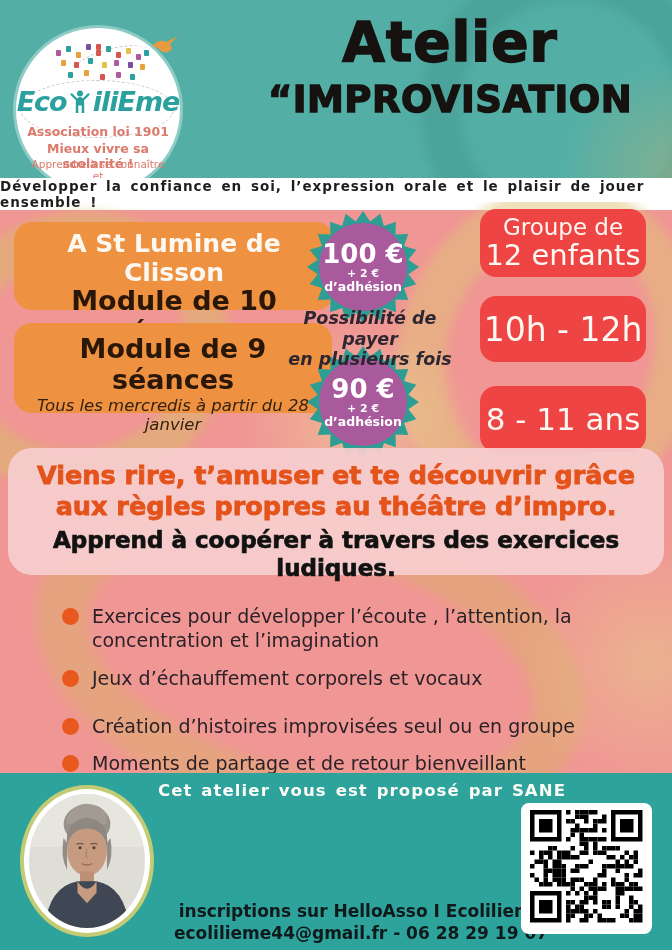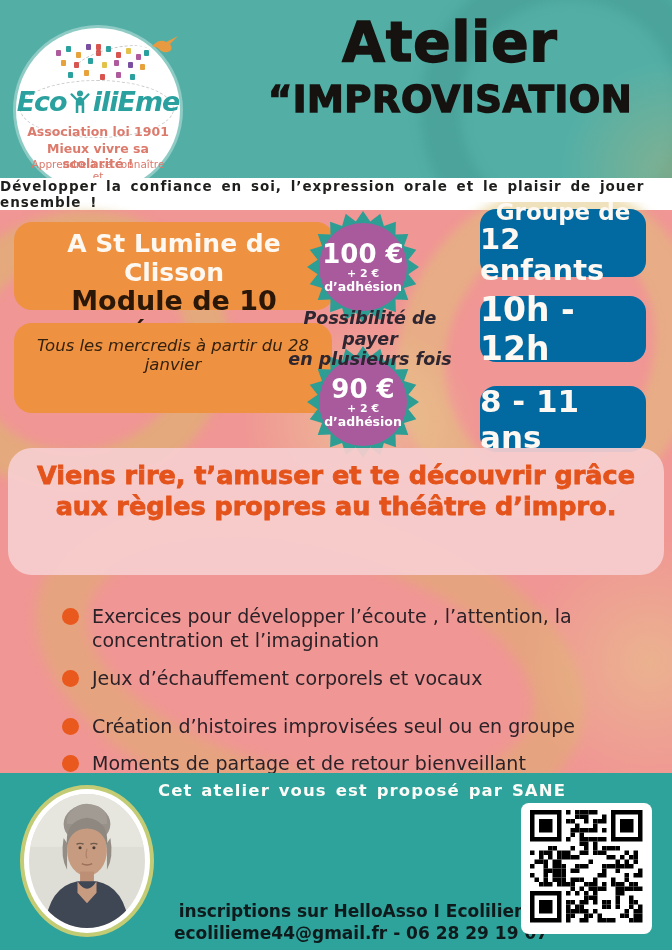--- a/index.html
+++ b/index.html
@@ -65,22 +65,22 @@
   .burst svg { position:absolute; left:0; top:0; }
   .burst-text { position:absolute; left:0; top:0; width:114px; height:114px; display:flex; flex-direction:column;
     align-items:center; justify-content:center; color:#fff; z-index:2; }
   .burst-price { font-size:26px; font-weight:bold; line-height:1; }
   .burst-extra { font-size:11px; font-weight:bold; line-height:1.2; }
   .burst-extra2 { font-size:12.5px; font-weight:bold; line-height:1.1; }
 
   .pay-note { position:absolute; left:288px; top:106px; width:164px; text-align:center; font-style:italic;
     font-weight:600; font-size:17.5px; color:#2E2630; line-height:1.18; z-index:3; }
 
-  .side-badge { position:absolute; left:480px; width:166px; background:#0369a1; border-radius:16px; color:#FDF8F2;
-    display:flex; flex-direction:column; align-items:center; justify-content:center; font-weight:bold; }
+  .side-badge { position:absolute; left:480px; width:166px; background:#ef4444; border-radius:16px; color:#FDF8F2;
+    display:flex; flex-direction:column; align-items:center; justify-content:center; font-weight:normal; }
   .badge-group { top:7px; height:68px; line-height:1.06; }
   .badge-group .bl1 { font-size:23px; }
   .badge-group .bl2 { font-size:29px; }
   .badge-hours { top:94px; height:66px; font-size:33px; }
   .badge-ages { top:184px; height:66px; font-size:31px; }
 
   .pitch-panel { position:absolute; left:8px; top:246px; width:656px; height:127px; background:rgba(246,206,208,.93);
     border-radius:24px; text-align:center; padding:12px 22px 0 22px; }
   .pitch-headline { font-size:25.5px; font-weight:800; color:#E4531B; line-height:1.22; -webkit-text-stroke:.8px #E4531B; }
   .pitch-subline { font-size:23px; font-weight:800; color:#121212; line-height:1.2; margin-top:5px; -webkit-text-stroke:.7px #121212; }
@@ -170,20 +170,21 @@
         <div class="burst-extra2">d’adhésion</div>
       </div>
     </div>
 
     <div class="pay-note">
       <div>Possibilité de payer</div>
       <div>en plusieurs fois</div>
     </div>
 
     <section class="offer-box offer-2">
+      <div class="offer-title">Module de 9 séances</div>
       <div class="offer-sched">Tous les mercredis à partir du  28 janvier</div>
     </section>
 
     <div class="burst burst-2">
       <svg class="star" width="114" height="114" viewBox="0 0 114 114">
           <polygon points="57.0,1.0 64.2,11.6 74.3,3.7 77.9,16.0 89.9,11.7 89.5,24.5 102.3,24.1 98.0,36.1 110.3,39.7 102.4,49.8 113.0,57.0 102.4,64.2 110.3,74.3 98.0,77.9 102.3,89.9 89.5,89.5 89.9,102.3 77.9,98.0 74.3,110.3 64.2,102.4 57.0,113.0 49.8,102.4 39.7,110.3 36.1,98.0 24.1,102.3 24.5,89.5 11.7,89.9 16.0,77.9 3.7,74.3 11.6,64.2 1.0,57.0 11.6,49.8 3.7,39.7 16.0,36.1 11.7,24.1 24.5,24.5 24.1,11.7 36.1,16.0 39.7,3.7 49.8,11.6" fill="#2E9E94"></polygon>
           <circle cx="57" cy="57" r="44" fill="#A85A9D"></circle>
         </svg>
       <div class="burst-text">
         <div class="burst-price">90 €</div>
@@ -194,20 +195,21 @@
 
     <aside class="side-badge badge-group">
       <span class="bl1">Groupe de</span>
       <span class="bl2">12 enfants</span>
     </aside>
     <aside class="side-badge badge-hours">10h - 12h</aside>
     <aside class="side-badge badge-ages">8 - 11 ans</aside>
 
     <section class="pitch-panel">
       <div class="pitch-headline">Viens rire, t’amuser et te découvrir grâce aux règles propres au théâtre d’impro.</div>
+      <div class="pitch-subline">Apprend à coopérer à travers des exercices ludiques.</div>
     </section>
 
     <ul class="bullets">
       <li>
         <span class="dot"></span>
         <span>Exercices pour développer l’écoute , l’attention, la concentration et l’imagination</span>
       </li>
       <li>
         <span class="dot"></span>
         <span>Jeux d’échauffement corporels et vocaux</span>

